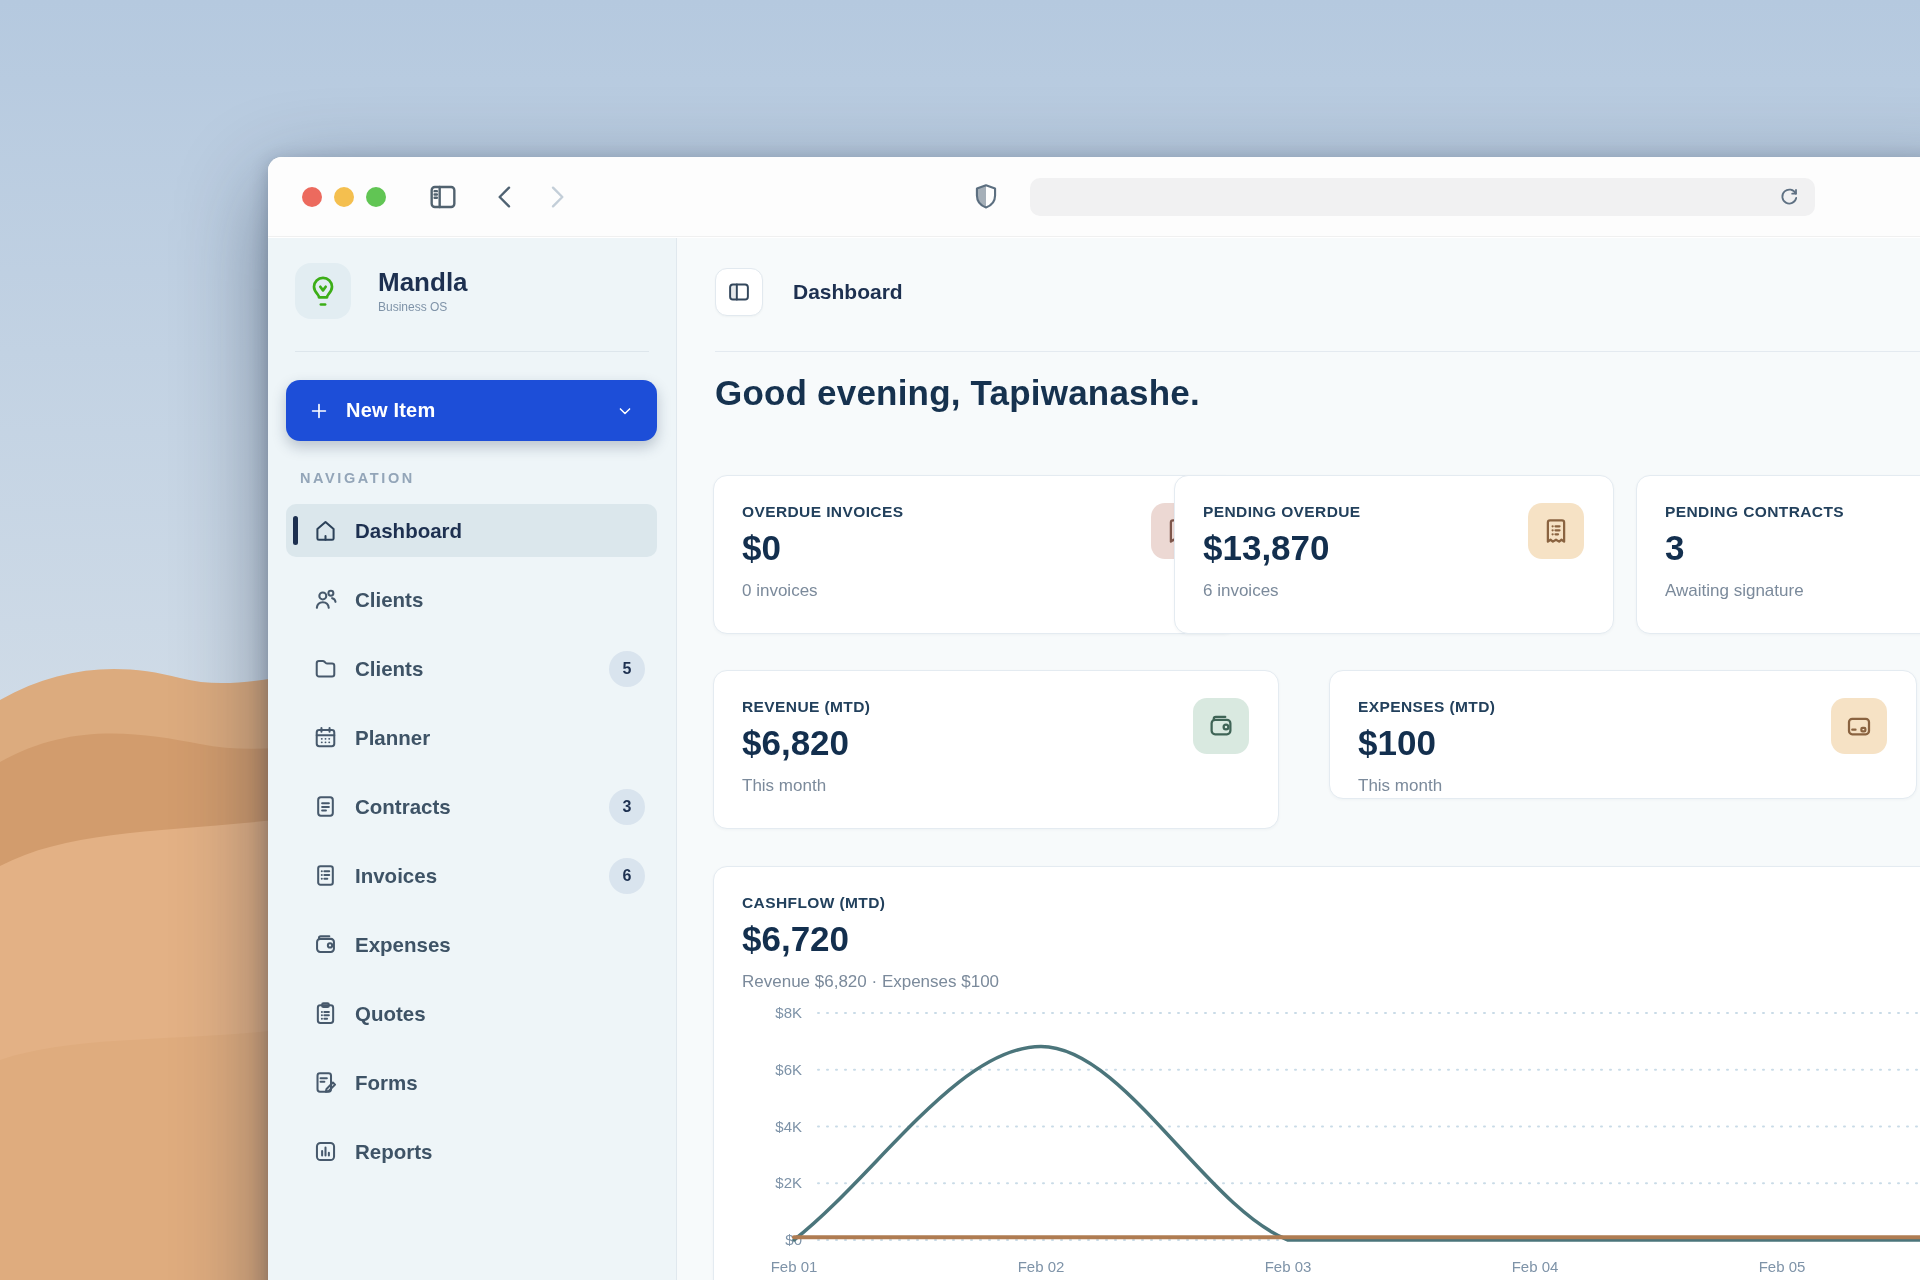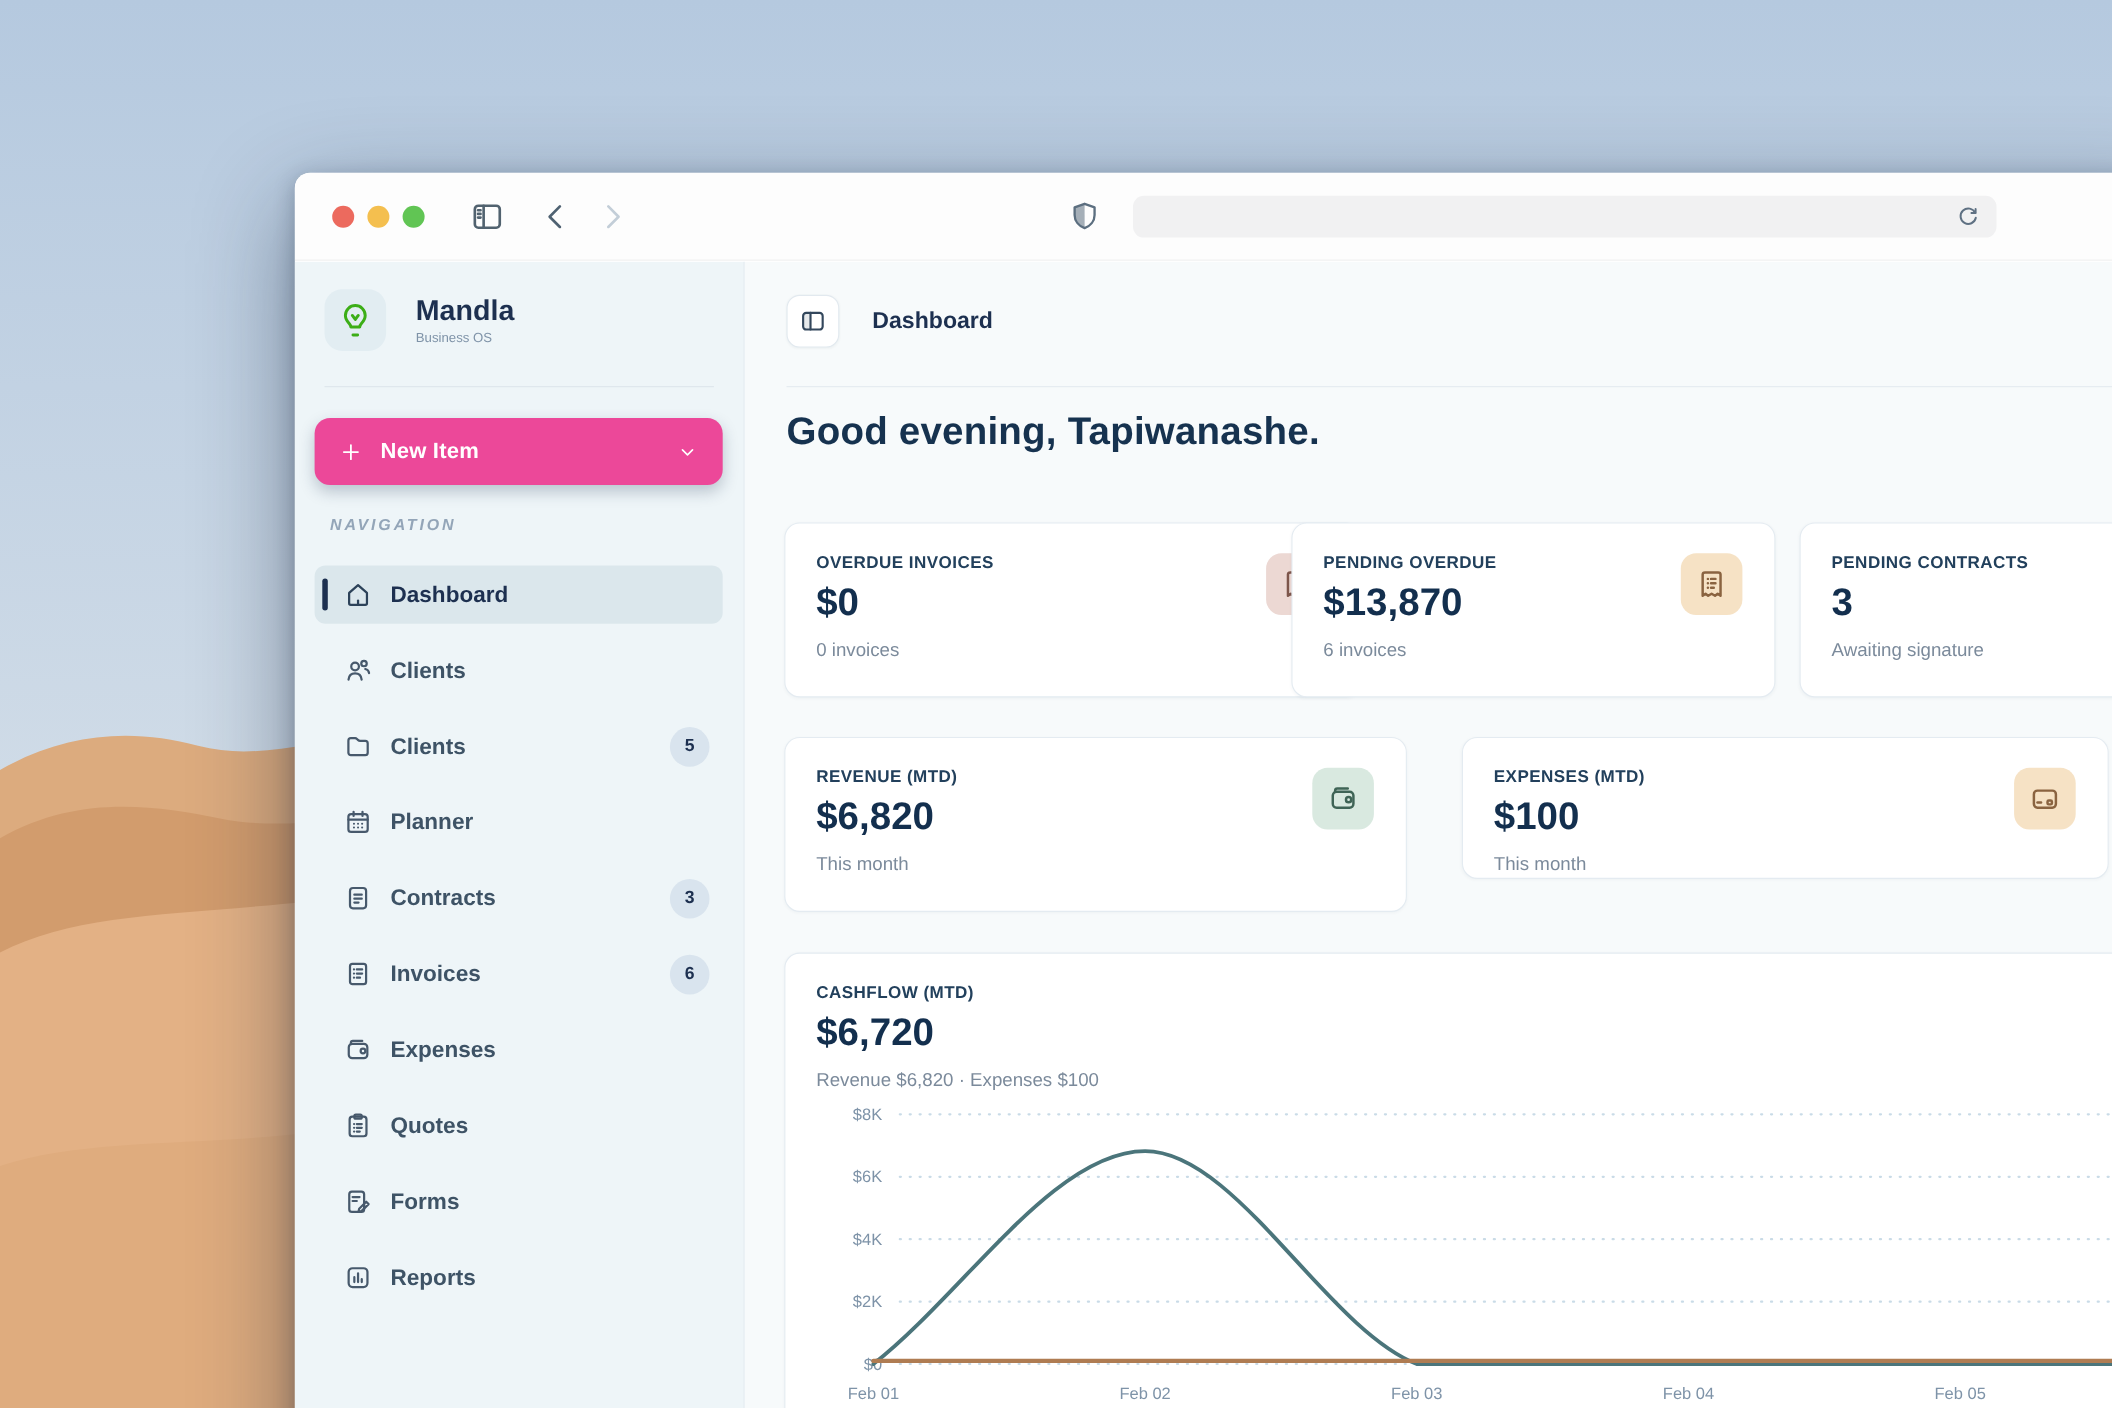--- a/index.html
+++ b/index.html
@@ -39,28 +39,28 @@
   .win-body { position:absolute; top:81px; left:0; right:0; bottom:0; display:flex; }
   
   .sidebar { flex:none; width:409px; background:#eef5f8; border-right:1px solid #e0e8ee; position:relative; }
   .brand-row { display:flex; align-items:center; gap:27px; padding:25px 0 0 27px; }
   .brand-logo { width:56px; height:56px; border-radius:16px; background:#e2edf2; display:flex; align-items:center; justify-content:center; color:#3cae17; }
   .brand-logo svg { width:36px; height:36px; }
   .brand-name { font-size:26px; font-weight:bold; color:#1d3050; line-height:1.15; }
   .brand-sub  { font-size:12px; color:#7f93a8; margin-top:3px; }
   .side-divider { height:1px; background:#dde6ec; margin:32px 27px 0 27px; }
   .new-item-btn {
-    margin:28px 19px 0 18px; height:61px; border-radius:14px; background:#ec4899;
+    margin:28px 19px 0 18px; height:61px; border-radius:14px; background:#1d4ed8;
     display:flex; align-items:center; padding:0 22px; cursor:pointer;
     box-shadow:0 6px 14px rgba(29,48,80,.25); color:#ffffff;
   }
   .new-item-btn .plus { width:22px; height:22px; margin-right:16px; }
   .new-item-btn .lbl { font-size:20px; font-weight:bold; letter-spacing:.2px; }
   .new-item-btn .chev { width:20px; height:20px; margin-left:auto; }
-  .nav-section { margin:29px 0 28px 32px; font-size:14.5px; font-weight:bold; letter-spacing:2.6px; color:#93a5b8;font-style:italic; }
+  .nav-section { margin:29px 0 18px 32px; font-size:14.5px; font-weight:bold; letter-spacing:2.6px; color:#93a5b8; }
   .nav-list { padding:0 19px 0 18px; }
   .nav-item {
     position:relative; height:53px; margin-bottom:16px; border-radius:10px;
     display:flex; align-items:center; padding-left:26px; cursor:pointer;
     color:#3e5366;
   }
   .nav-item .nav-ic { width:27px; height:27px; color:#47596c; flex:none; }
   .nav-item .nav-lbl { font-size:20.5px; font-weight:600; margin-left:16px; }
   .nav-item.active { background:#dbe7ec; color:#1d3050; }
   .nav-item.active .nav-lbl { font-weight:bold; color:#1d3050; }

